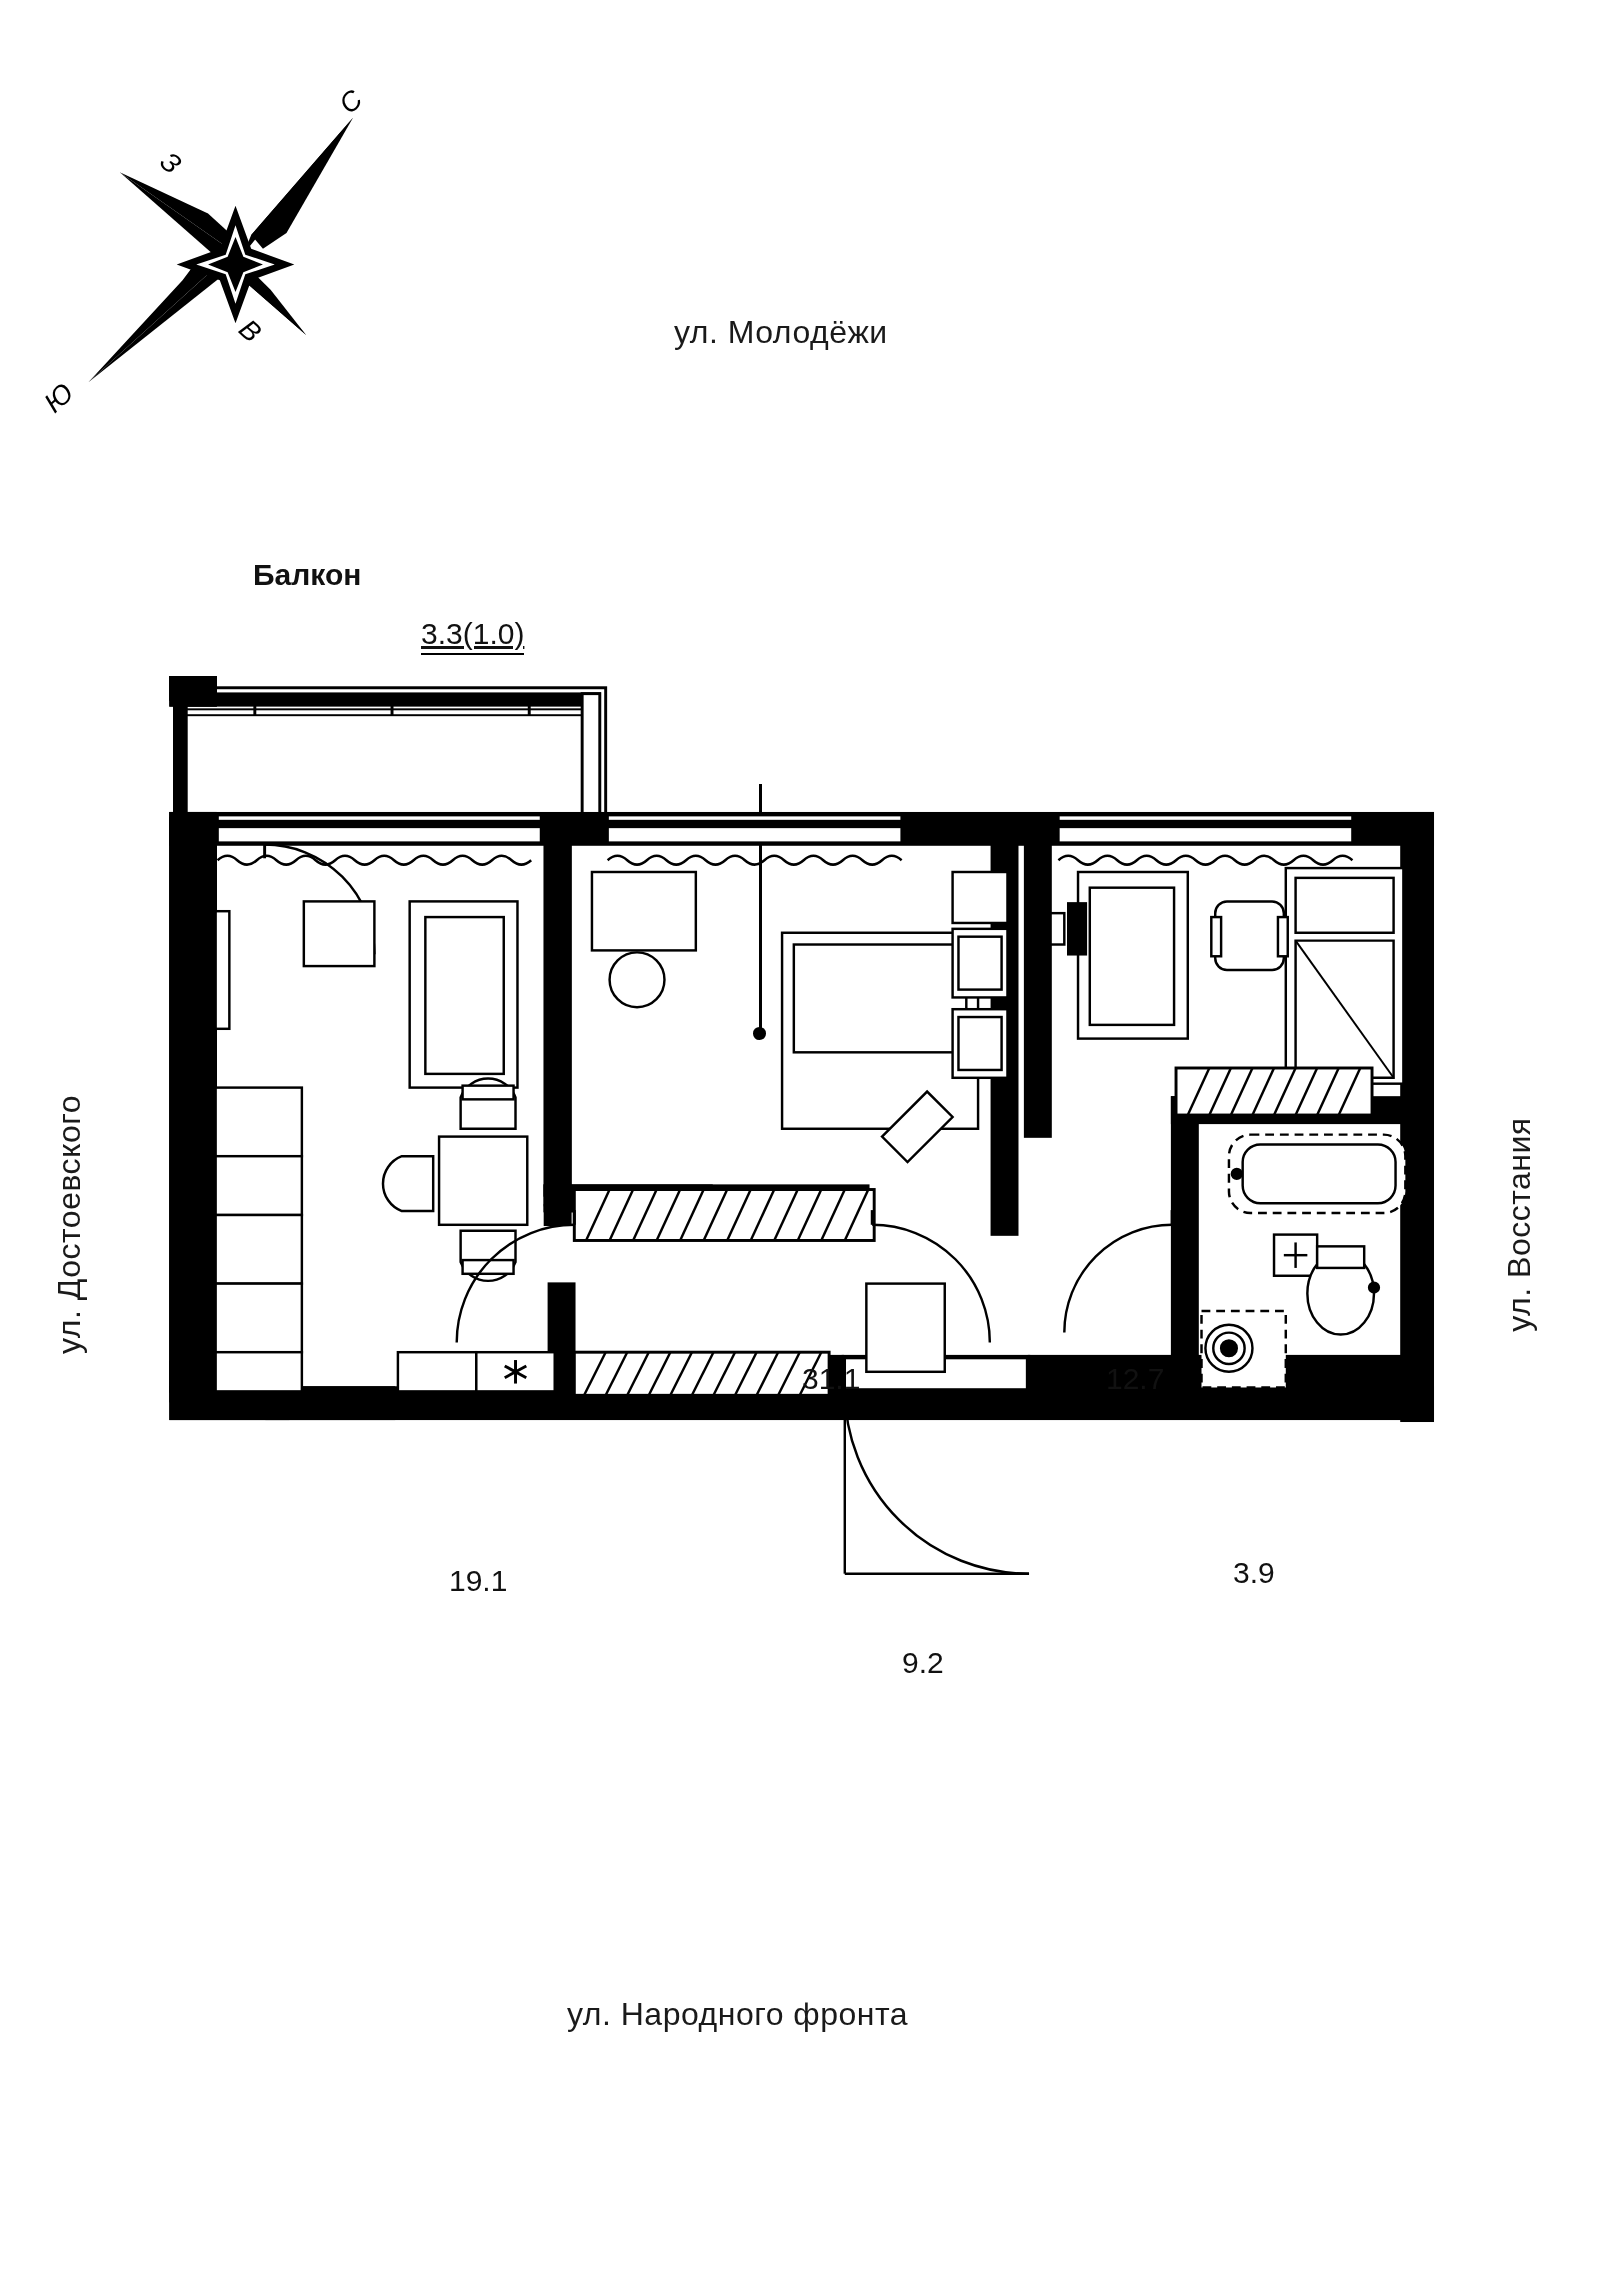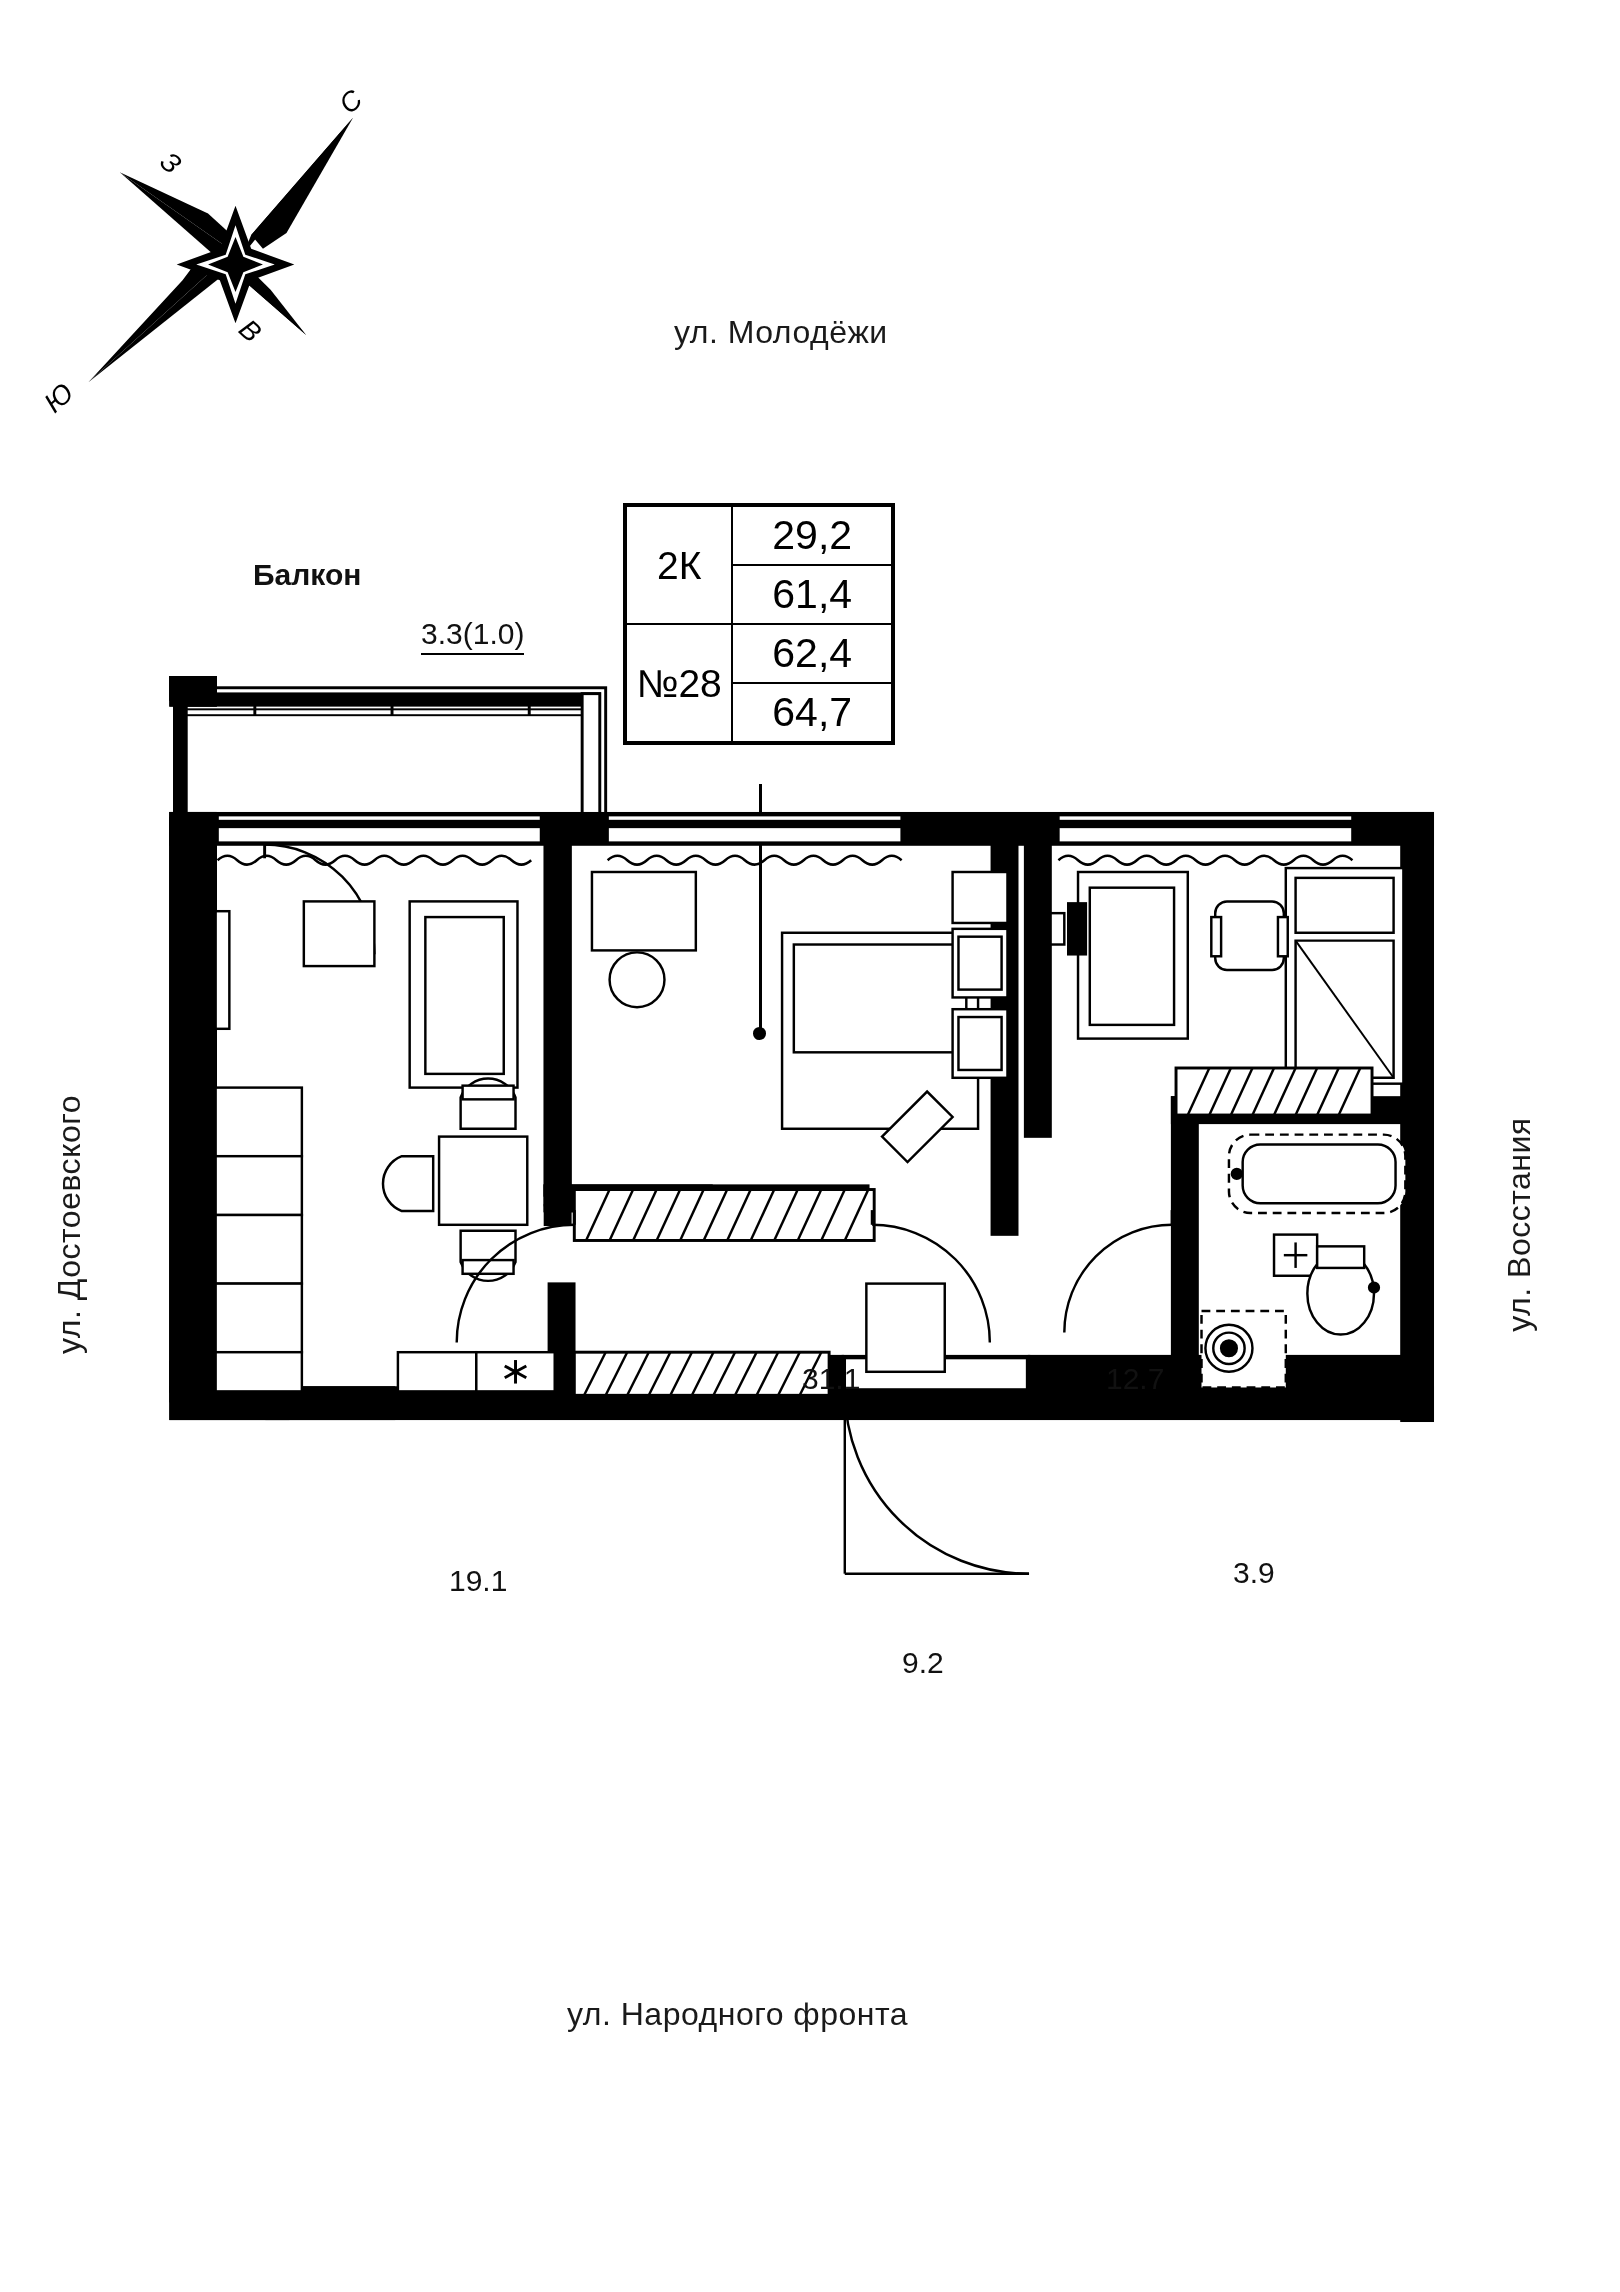--- a/index.html
+++ b/index.html
@@ -101,20 +101,21 @@
     color: #111;
     white-space: nowrap;
   }
   .balcony-area {
     position: absolute;
     font-size: 30px;
     color: #111;
     white-space: nowrap;
     border-bottom: 2.9px solid #000;
     padding-bottom: 2px;
+    text-decoration: underline;
   }
 </style>
 </head>
 <body>
 
 <div class="page">
 
   <div class="abs" id="compass">
     <svg width="353" height="353" viewBox="0 0 360 360" xmlns="http://www.w3.org/2000/svg">
 
@@ -136,40 +137,20 @@
     <div class="abs compass-letter" style="left:-13.7px; top:294px; transform:rotate(-42deg);">Ю</div>
     <div class="abs compass-letter" style="left:103px; top:59px; transform:rotate(42deg);">З</div>
     <div class="abs compass-letter" style="left:182px; top:227px; transform:rotate(42deg);">В</div>
   </div>
 
   <div class="abs street" id="street-top">ул. Молодёжи</div>
   <div class="abs street" id="street-bottom">ул. Народного фронта</div>
   <div class="abs street" id="street-left">ул. Достоевского</div>
   <div class="abs street" id="street-right">ул. Восстания</div>
 
-  <div class="abs" id="info-table">
-    <table>
-      <tbody>
-          <tr>
-        <td class="lbl tbl-nob" rowspan="2">2К</td>
-        <td class="val">29,2</td>
-      </tr>
-      <tr>
-        <td class="val">61,4</td>
-      </tr>
-      <tr>
-        <td class="lbl" rowspan="2">№28</td>
-        <td class="val">62,4</td>
-      </tr>
-      <tr>
-        <td class="val">64,7</td>
-      </tr>
-    </tbody>
-      </table>
-  </div>
   <div class="abs" id="leader-line"></div>
   <div class="abs" id="leader-dot"></div>
 
   <div class="abs" id="plan">
     <svg width="1620" height="1225" viewBox="0 0 1653 1250" xmlns="http://www.w3.org/2000/svg">
       <g fill="none" stroke="#000" stroke-width="2.5">
 
         <rect x="178" y="12" width="440" height="130" fill="#fff" stroke="#000" stroke-width="3"></rect>
         <rect x="184" y="18" width="428" height="12" fill="#000"></rect>
         <rect x="184" y="34" width="428" height="6" fill="#fff" stroke="#000" stroke-width="2"></rect>

